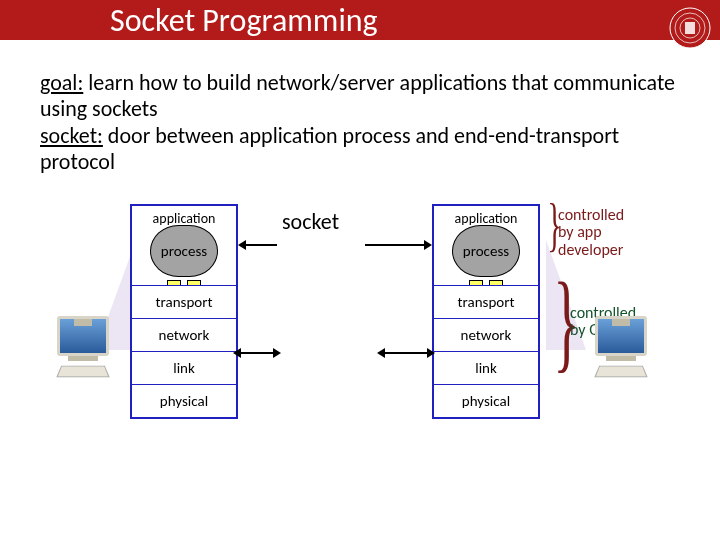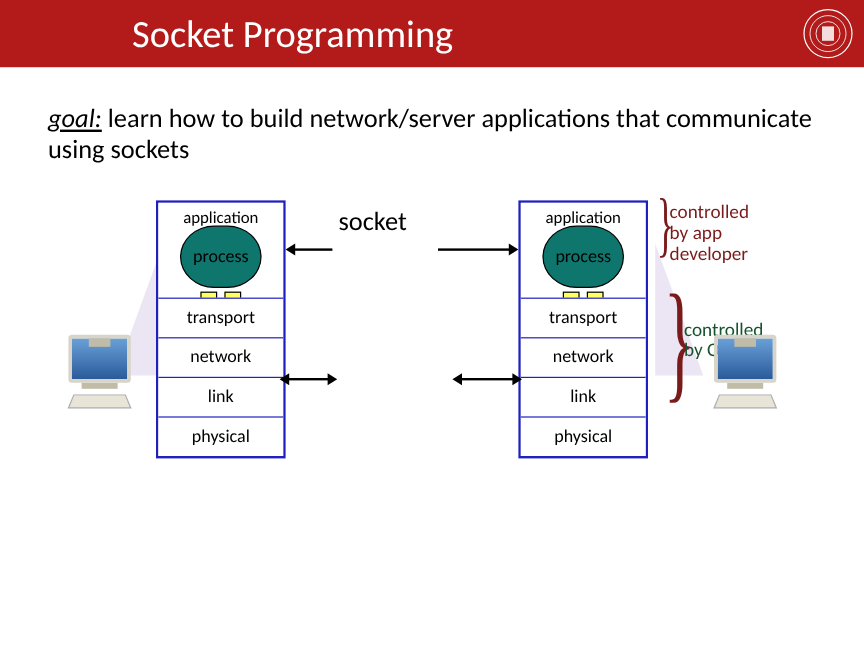--- a/index.html
+++ b/index.html
@@ -1,31 +1,31 @@
 <!DOCTYPE html>
 <html><head>
 <meta charset="utf-8">
 <style>
   *{box-sizing:border-box;margin:0;padding:0}
   body{width:720px;height:540px;background:#fff;font-family:Calibri,Arial,sans-serif;position:relative;overflow:hidden}
-  .title-bar{background:#b31b1b;height:56px;display:flex;align-items:center;padding-left:110px;position:relative}
+  .title-bar{background:#b31b1b;height:40px;display:flex;align-items:center;padding-left:110px;position:relative}
   .title-bar h1{color:#fff;font-size:32px;font-weight:400}
   .seal{position:absolute;right:8px;top:6px;width:44px;height:44px}
   .goal-text{padding:30px 40px 0 40px;font-size:22px;line-height:1.2}
-  .goal-text .hi{font-style:italic;text-decoration:underline}
+  .goal-text .hi{text-decoration:underline}
   .goal-text p{margin-bottom:0}
   .diagram{position:relative;width:600px;height:280px;margin-top:20px}
   .stack{position:absolute;width:108px;border:2px solid #2020c0}
   .stack-left{left:130px;top:8px}
   .stack-right{left:432px;top:8px}
   .layer{border-top:1.5px solid #2020c0;text-align:center;font-size:15px;padding:7px 16px;background:#fff;position:relative}
   .layer:first-child{border-top:none}
   .app-layer{padding:4px 0 8px 0}
   .app-layer .app-lbl{font-size:14px}
-  .process-oval{display:inline-block;border:1.5px solid #000;border-radius:50%/60%;padding:16px 10px;font-size:15px;margin-top:-2px;background:#0f766e}
+  .process-oval{display:inline-block;border:1.5px solid #000;border-radius:50%/60%;padding:16px 10px;font-size:15px;margin-top:-2px;background:#a3a3a3}
   .sockpair{position:absolute;bottom:-9px;left:50%;transform:translateX(-50%);display:flex}
   .sockbox{width:14px;height:14px;background:#ffff66;border:1.5px solid #000}
   .sockbox:first-child{margin-right:6px}
   .socket-label{position:absolute;left:282px;top:12px;font-size:22px}
   .arrow-h{position:absolute;height:2px;background:#000}
   .arrow-h:before,.arrow-h:after{content:"";position:absolute;width:0;height:0;border-top:5px solid transparent;border-bottom:5px solid transparent;top:-4px}
   .arrow-h:before{left:-7px;border-right:8px solid #000}
   .arrow-h:after{right:-7px;border-left:8px solid #000}
   .arrow-sock-l{left:245px;top:48px;width:32px}
   .arrow-sock-l:after{display:none}
@@ -61,20 +61,21 @@
   <svg class="seal" viewBox="0 0 44 44">
     <circle cx="22" cy="22" r="20" fill="#b31b1b" stroke="#fff" stroke-width="1"></circle>
     <circle cx="22" cy="22" r="15" fill="none" stroke="#fff" stroke-width="0.7"></circle>
     <circle cx="22" cy="22" r="10" fill="none" stroke="#fff" stroke-width="0.7"></circle>
     <rect x="17" y="16" width="10" height="12" fill="#fff" opacity="0.85"></rect>
   </svg>
 </div>
 
 <div class="goal-text">
   <p><span class="hi">goal:</span><span> learn how to build network/server applications that communicate using sockets</span></p>
+  <p><span class="hi">socket:</span><span> door between application process and end-end-transport protocol</span></p>
 </div>
 
 <div class="diagram">
 
   <div class="beam beam-left"></div>
   <div class="beam beam-right"></div>
 
   <div class="stack stack-left">
     <div class="layer app-layer">
       <div class="app-lbl">application</div>

